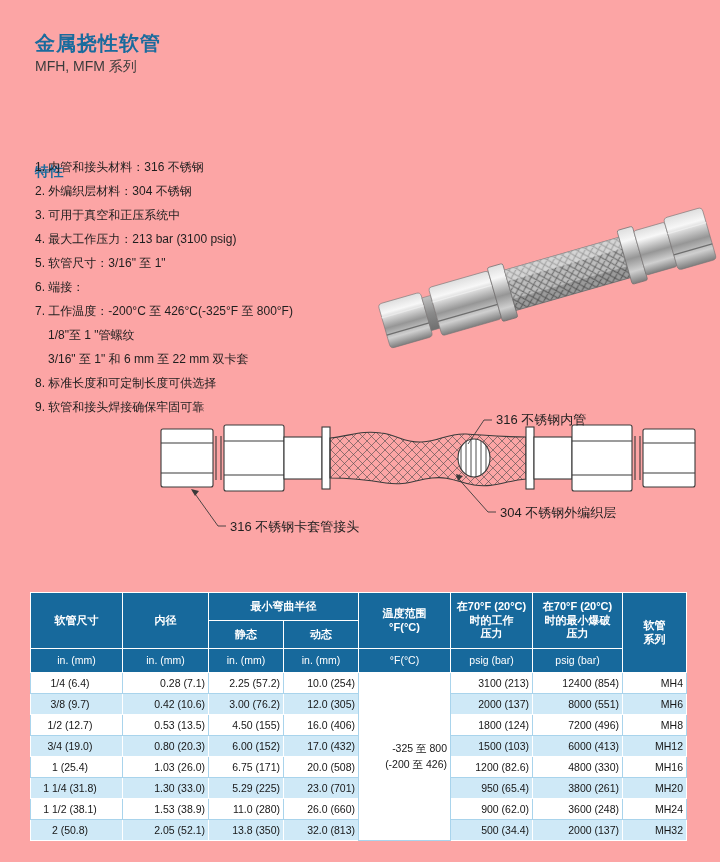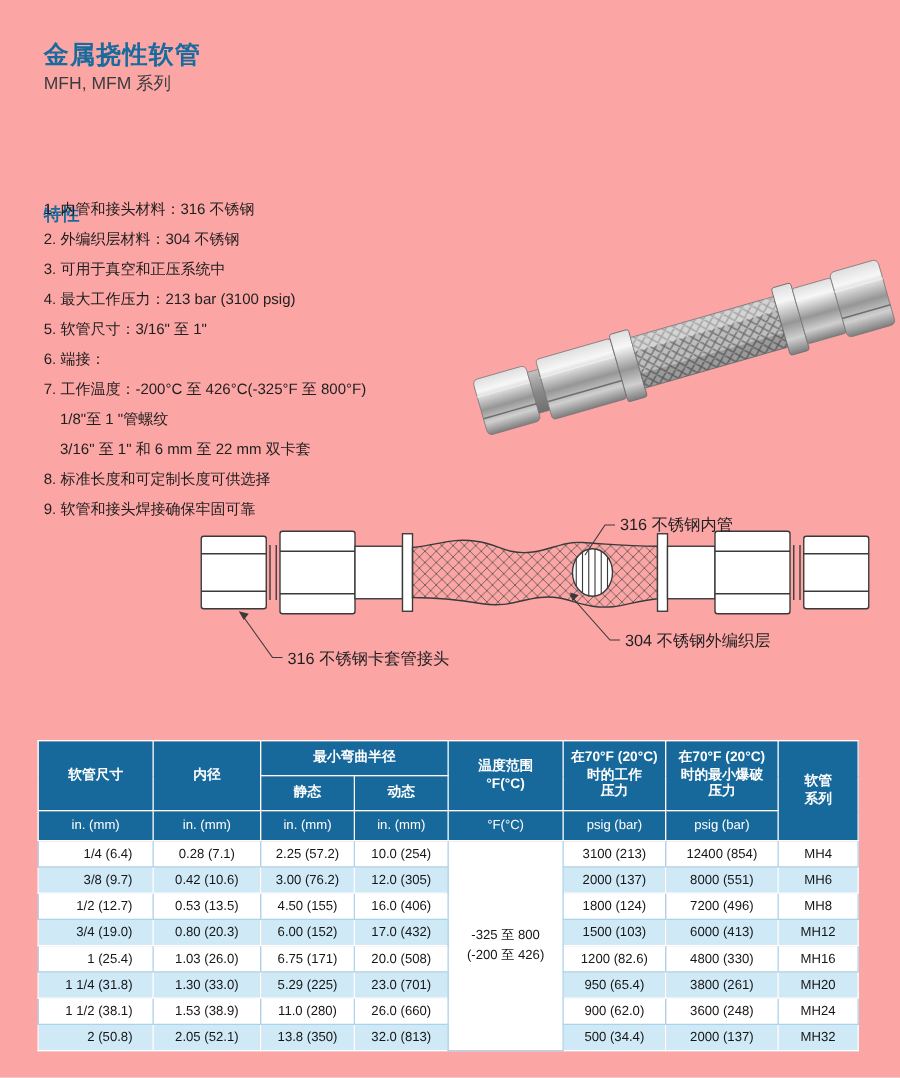--- a/index.html
+++ b/index.html
@@ -43,24 +43,24 @@
   }
   .specs-table thead th{
     background:var(--table-header-blue);color:#ffffff;
     border:1px solid #ffffff;font-weight:bold;font-size:11px;
     white-space:pre-line;line-height:1.25;padding:2px 1px;vertical-align:middle;text-align:center;
   }
   .specs-table thead tr.main-row th{height:28px;}
   .specs-table thead tr.units-row th{height:24px;font-weight:normal;font-size:10.5px;}
   .specs-table tbody td{
     height:21px;border:1px solid var(--table-border-blue);
-    text-align:center;vertical-align:middle;color:#161616;padding:0 3px;background:#ffffff;
+    text-align:right;vertical-align:middle;color:#161616;padding:0 3px;background:#ffffff;
   }
   .specs-table tbody tr.stripe td{background:var(--row-stripe-blue);border-color:#ffffff;}
-  .specs-table tbody td.col-size{text-align:right;padding-right:16px;}
+  .specs-table tbody td.col-size{text-align:center;padding-right:16px;}
   .specs-table tbody td.temp-cell{
     background:#ffffff !important;white-space:pre-line;line-height:1.5;
     border-top-color:var(--table-border-blue);border-color:var(--table-border-blue);
   }
 </style>
 </head>
 <body>
 
 <div class="page">
 

